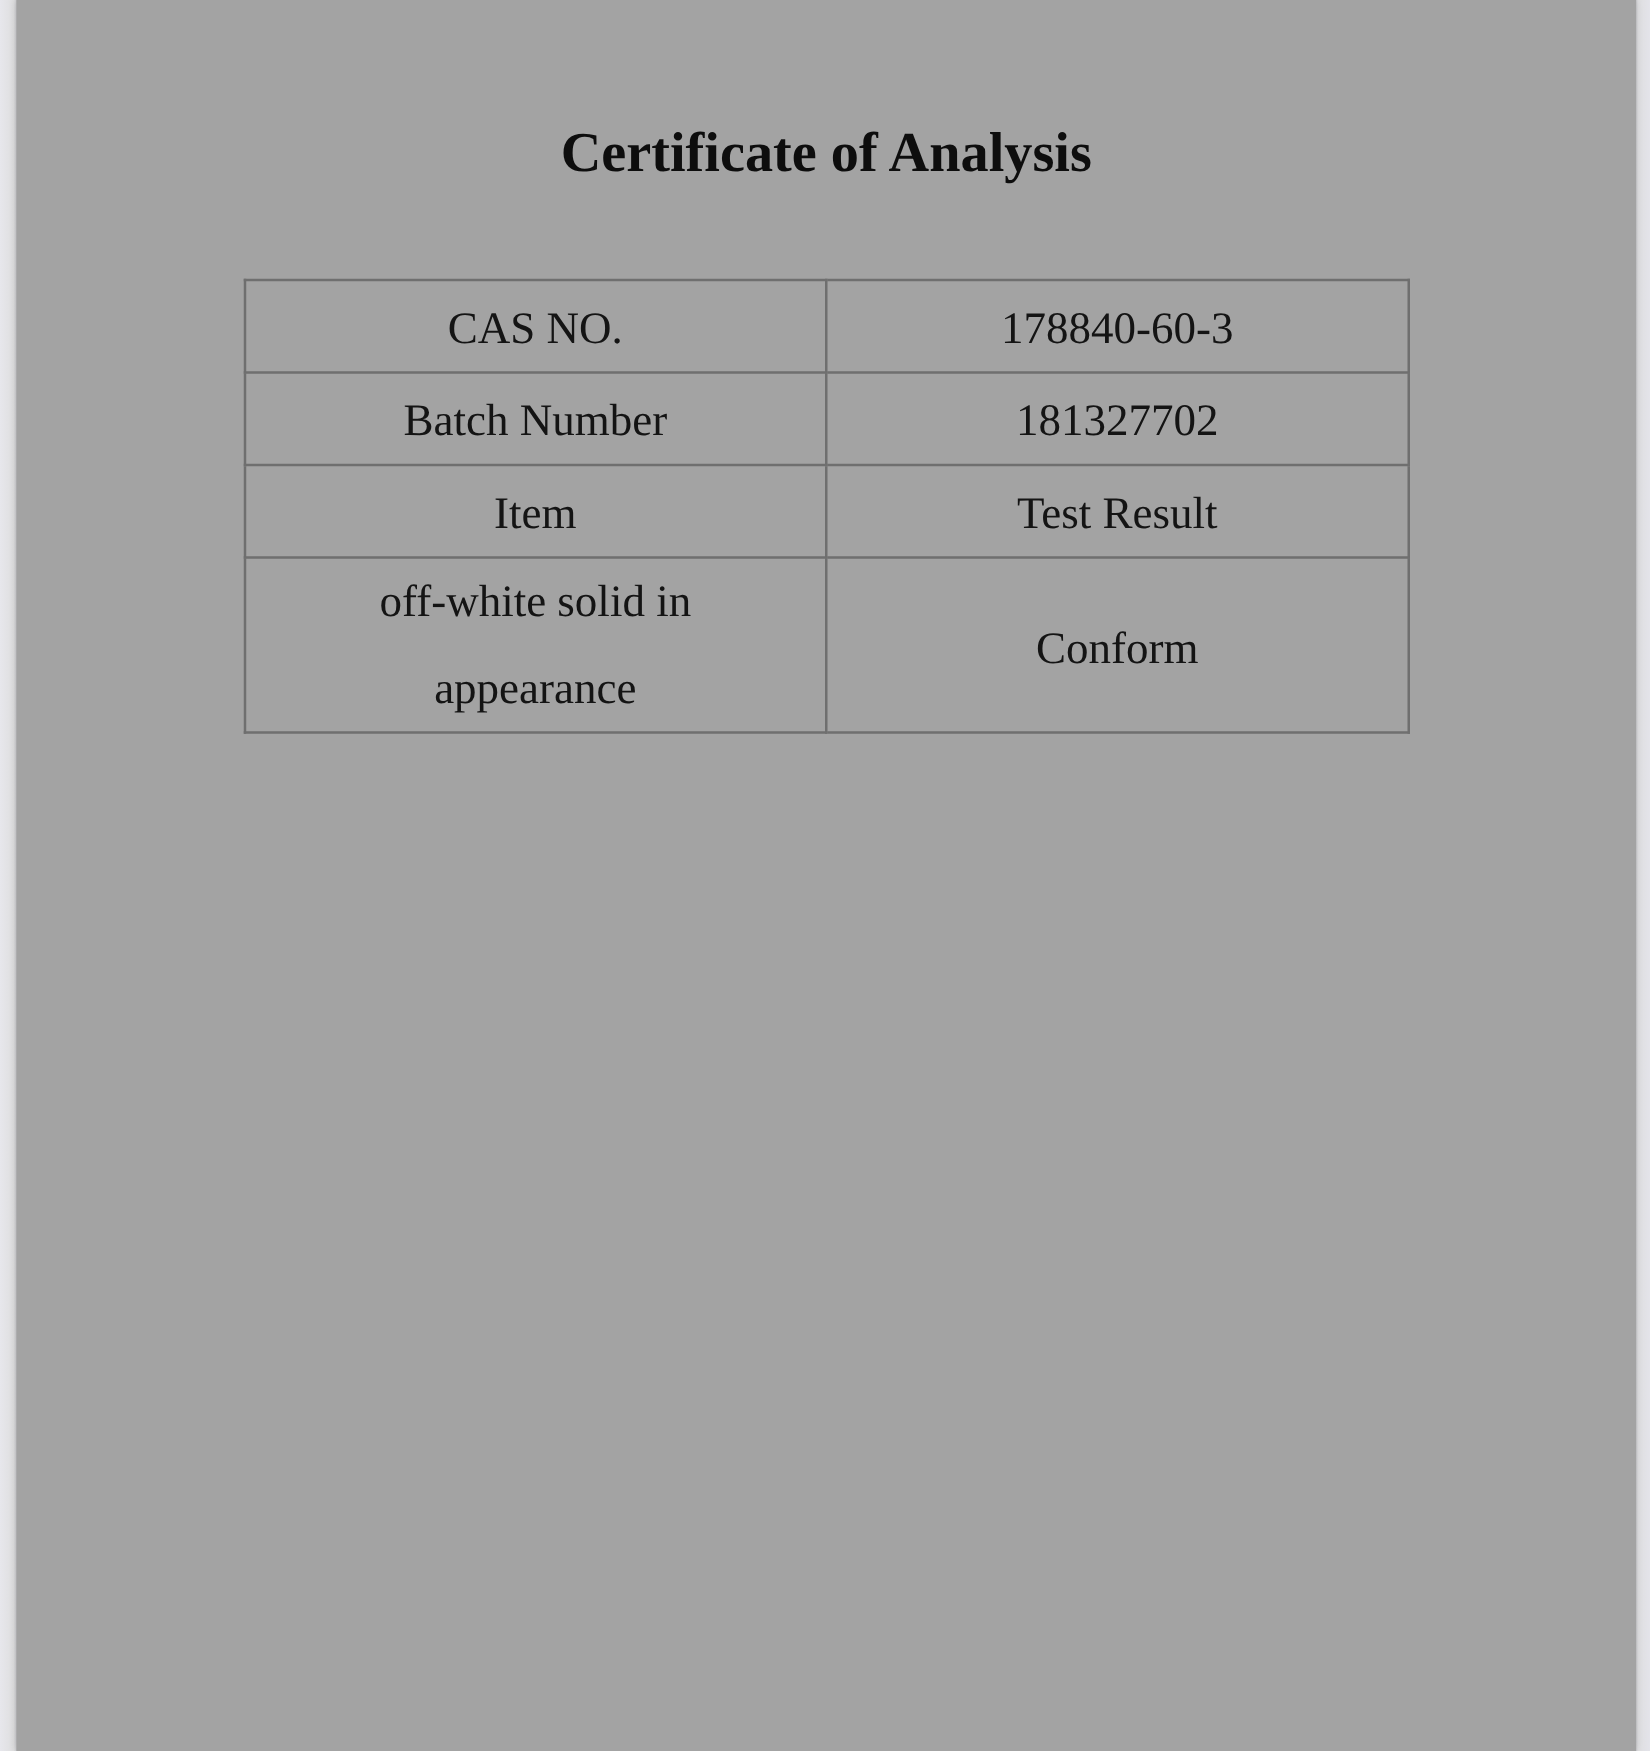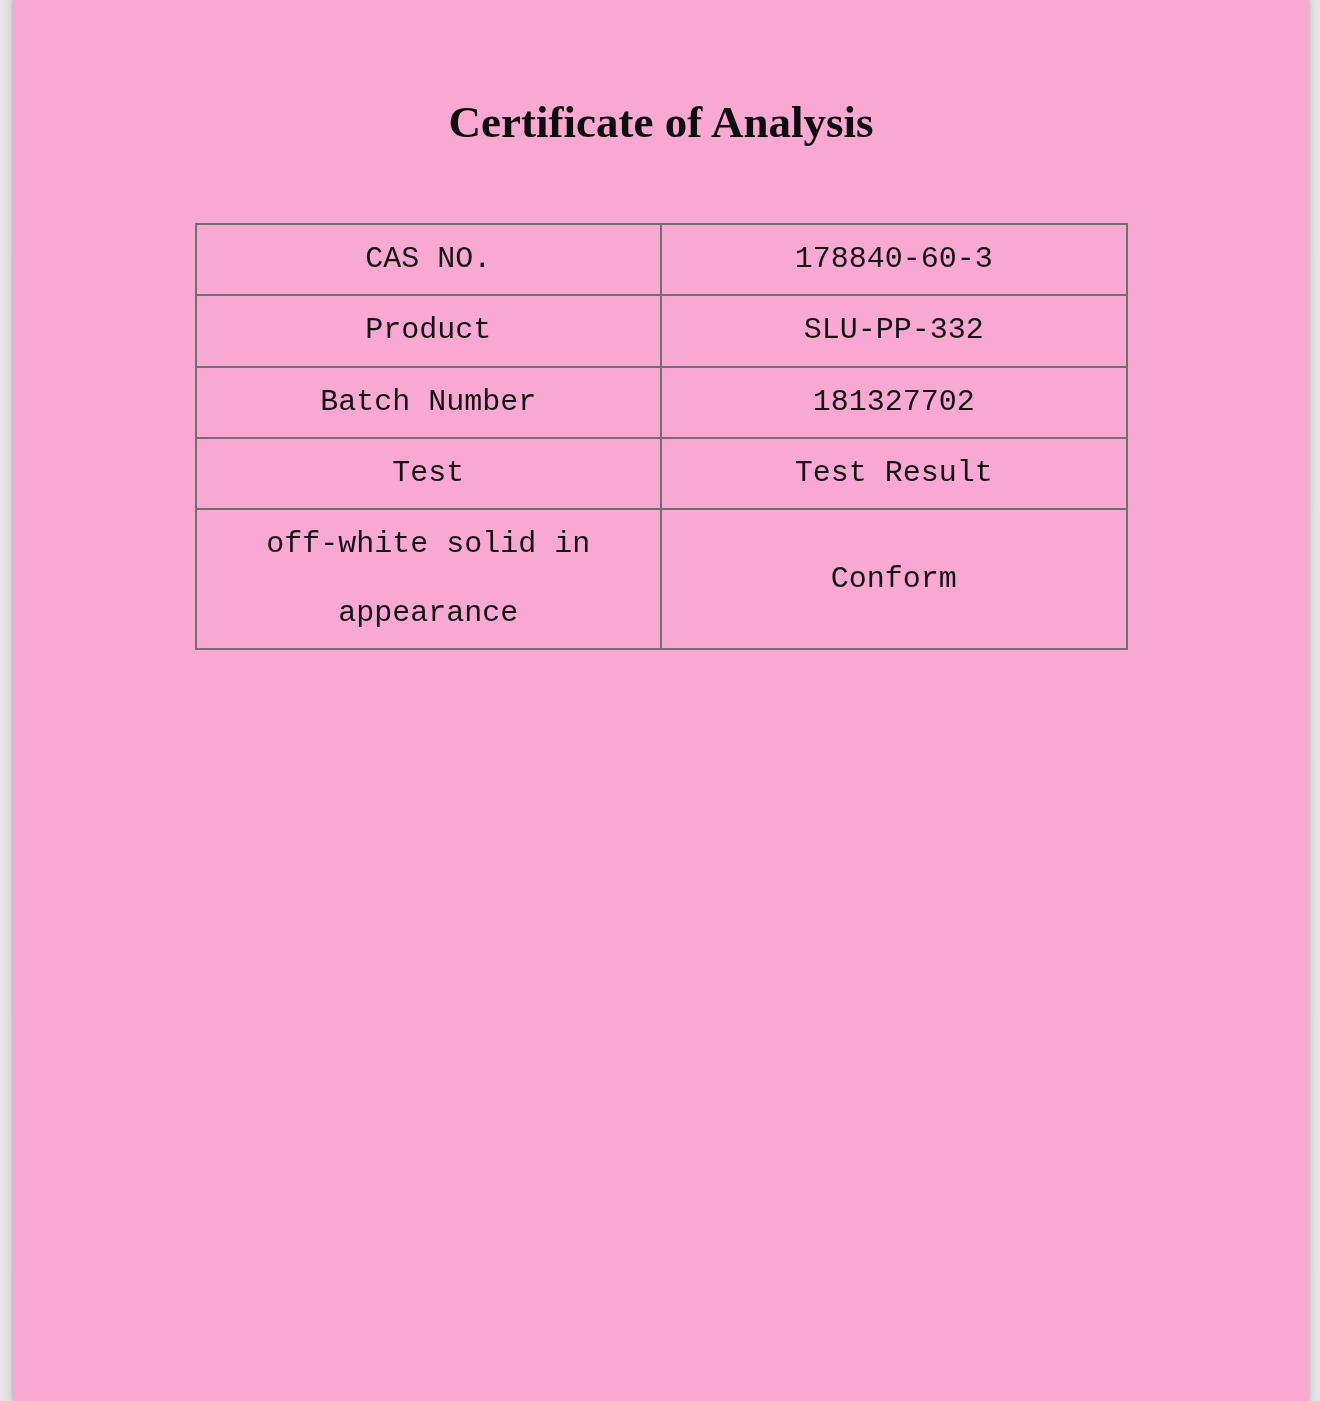--- a/index.html
+++ b/index.html
@@ -31,21 +31,21 @@
     right: 0;
     width: 11px;
     background: linear-gradient(270deg, #e4e4ea 0%, #dedee0 85%, #d0d0d3 100%);
   }
   .page {
     position: absolute;
     left: 13px;
     top: 0;
     width: 1296px;
     height: 1401px;
-    background: #f9a8d4;
+    background: #a3a3a3;
     box-shadow: 0 0 6px rgba(0,0,0,0.16);
     z-index: 2;
     box-sizing: border-box;
     padding-top: 97px;
   }
   .doc-title {
     margin: 0;
     text-align: center;
     font-size: 45px;
     font-weight: bold;
@@ -58,25 +58,24 @@
     margin: 74px auto 0 auto;
     border-collapse: collapse;
     table-layout: fixed;
   }
   table.coa-table td {
     border: 2px solid #6f6f6f;
     width: 50%;
     height: 67px;
     text-align: center;
     vertical-align: middle;
-    font-size: 30px;
+    font-size: 36px;
     color: #141414;
     line-height: 69px;
     padding: 0;
-    font-family: Liberation Mono, monospace;
   }
   table.coa-table tr.tall td {
     height: 136px;
   }
   .cell-inner {
     display: inline-block;
     max-width: 340px;
     line-height: 69px;
     vertical-align: middle;
   }
@@ -91,29 +90,25 @@
   <div class="page">
     <h1 class="doc-title">Certificate of Analysis</h1>
 
     <table class="coa-table">
       <tbody>
         <tr>
           <td><span class="cell-inner">CAS NO.</span></td>
           <td><span class="cell-inner">178840-60-3</span></td>
         </tr>
         <tr>
-          <td><span class="cell-inner">Product</span></td>
-          <td><span class="cell-inner">SLU-PP-332</span></td>
-        </tr>
-        <tr>
           <td><span class="cell-inner">Batch Number</span></td>
           <td><span class="cell-inner">181327702</span></td>
         </tr>
         <tr>
-          <td><span class="cell-inner">Test</span></td>
+          <td><span class="cell-inner">Item</span></td>
           <td><span class="cell-inner">Test Result</span></td>
         </tr>
         <tr class="tall">
           <td><span class="cell-inner">off-white solid in appearance</span></td>
           <td><span class="cell-inner">Conform</span></td>
         </tr>
       </tbody>
     </table>
   </div>
 </div>

